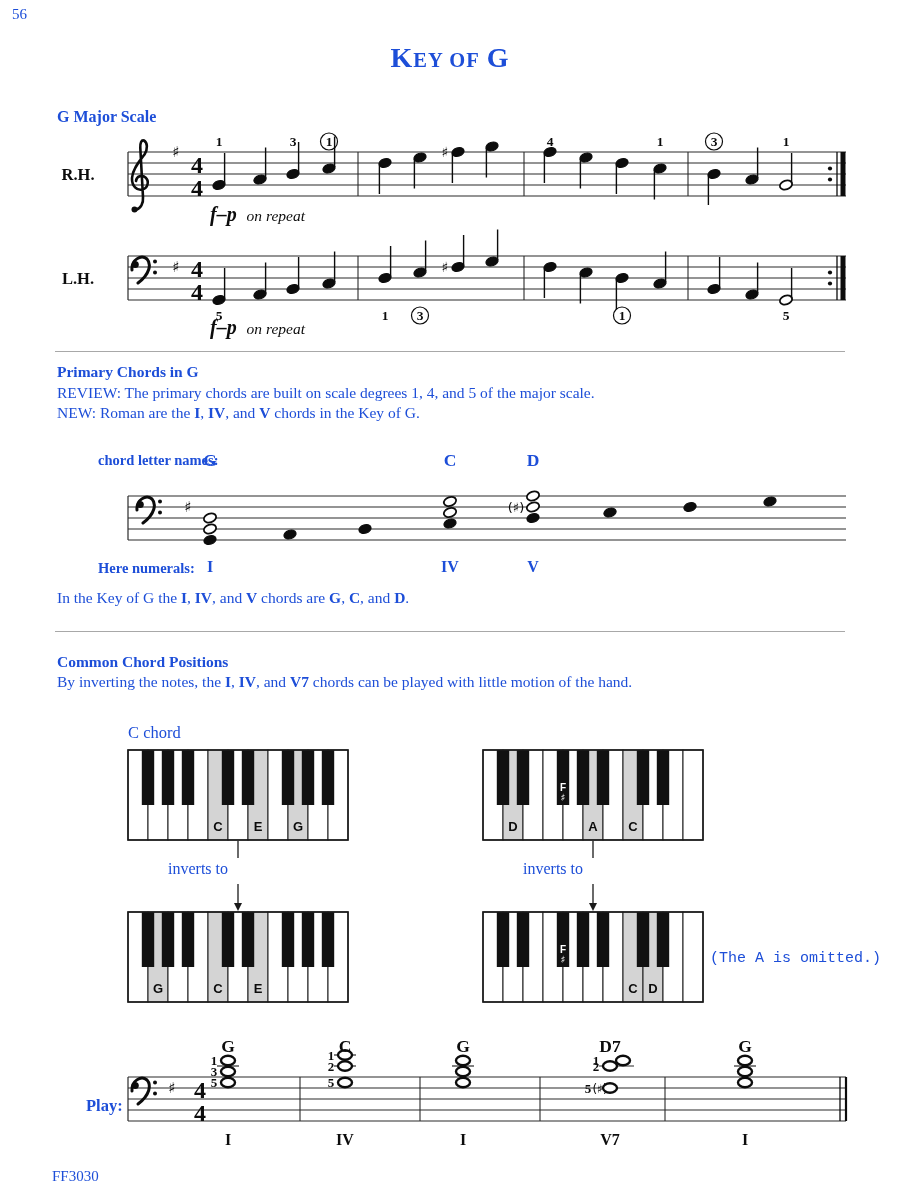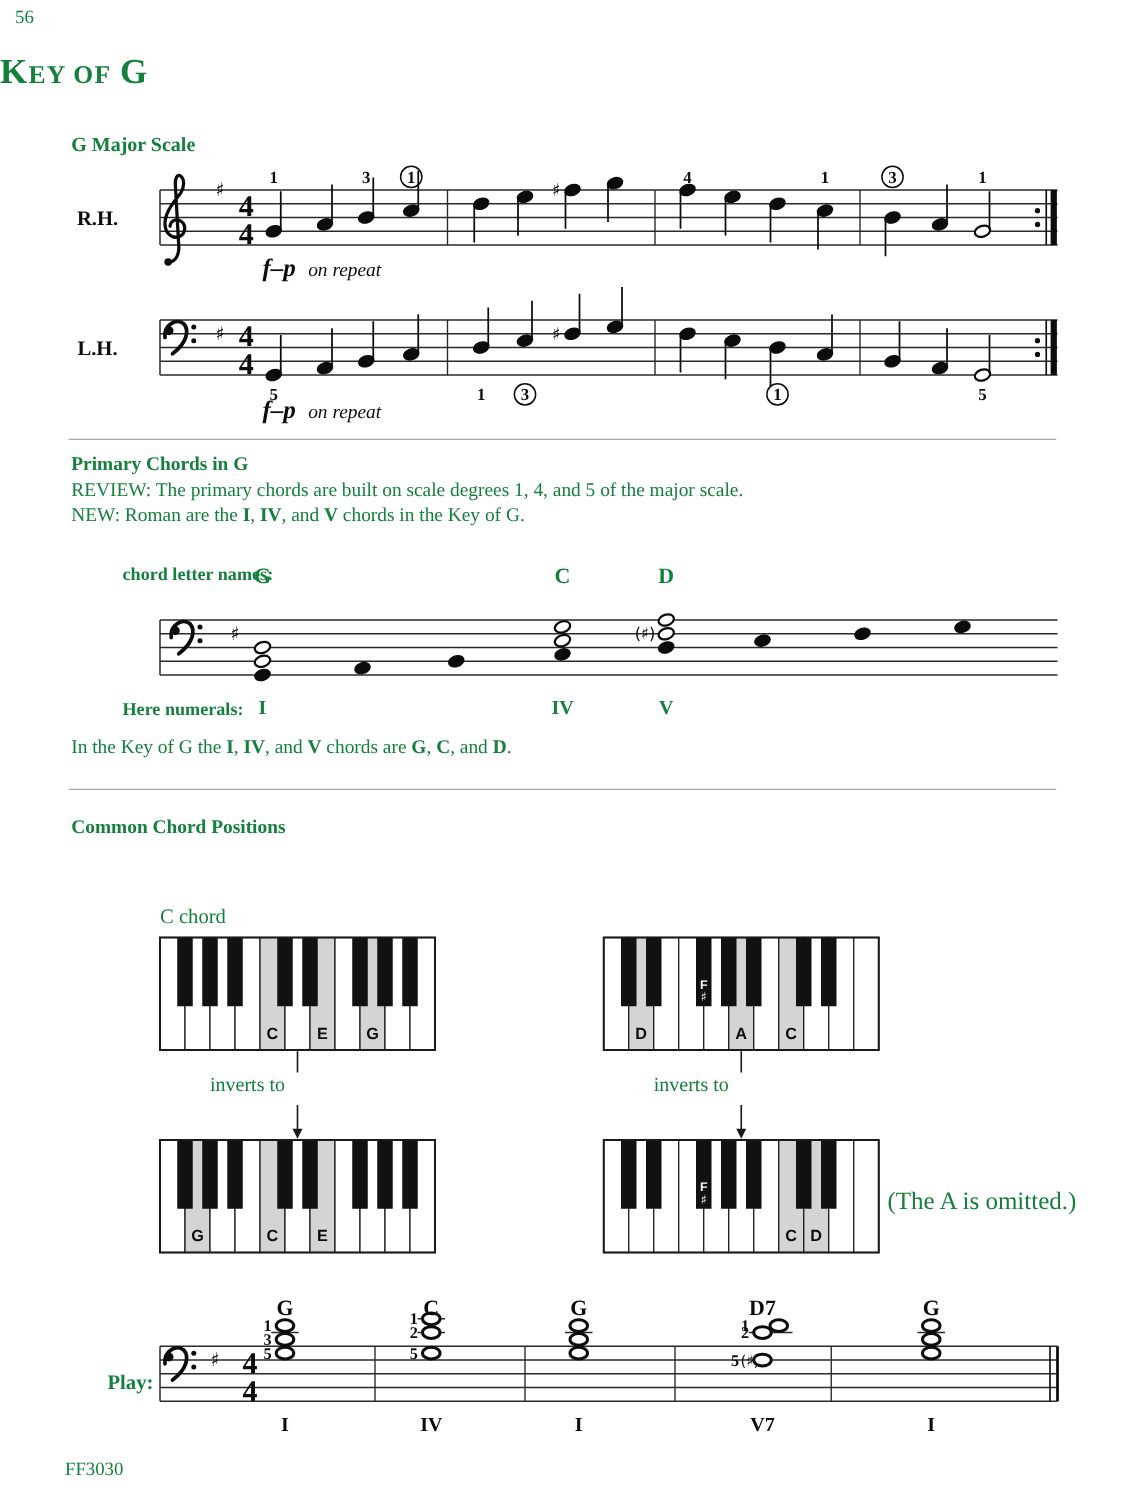--- a/index.html
+++ b/index.html
@@ -1,32 +1,32 @@
 <!DOCTYPE html>
 <html><head>
 <meta charset="utf-8">
 <style>
   html,body{margin:0;padding:0;background:#fff;}
   .page{position:relative;width:900px;height:1200px;background:#fff;overflow:hidden;
-        font-family:"Liberation Serif", serif;color:#15803d;}
+        font-family:"Liberation Serif", serif;color:#1d4ed8;}
   .abs{position:absolute;}
   #pgnum{left:12px;top:6px;font-size:15px;}
-  #title{left:0;top:42px;width:900px;font-weight:bold;letter-spacing:1px;}
+  #title{left:0;top:42px;width:900px;text-align:center;font-weight:bold;letter-spacing:1px;}
   #title .big{font-size:28px;}
   #title .sc{font-size:20.5px;}
   #title .gap{margin-left:7px;}
   .h2{left:57px;font-size:16px;font-weight:bold;}
   .para{left:57px;font-size:15.5px;white-space:nowrap;}
   .lblbold{font-size:14.5px;font-weight:bold;white-space:nowrap;margin-left:36px;}
   .hr{left:55px;width:790px;height:1px;background:#a8a8a8;}
   .letter{font-size:17.5px;font-weight:bold;transform:translateX(-50%);}
   .roman{font-size:16px;font-weight:bold;transform:translateX(-50%);}
   .kbtitle{width:220px;text-align:left;font-size:16.5px;}
   .inverts{width:140px;font-size:16px;}
-  #omitted{font-size:20px;}
+  #omitted{font-size:15px;font-family:Liberation Mono, monospace;}
   #playlbl{font-size:16.5px;font-weight:bold;}
   #ffcode{left:12px;top:1168px;font-size:15px;margin-left:40px;}
   svg{position:absolute;left:0;top:0;}
   b{font-weight:bold;}
 </style>
 </head>
 <body>
 
 <div class="page">
 
@@ -40,20 +40,21 @@
   <div class="abs h2" style="top:363px;font-size:15.5px">Primary Chords in G</div>
   <div class="abs para" style="top:384px"><span>REVIEW: The primary chords are built on scale degrees 1, 4, and 5 of the major scale.</span></div>
   <div class="abs para" style="top:404px"><span>NEW: Roman are the </span><b>I</b><span>, </span><b>IV</b><span>, and </span><b>V</b><span> chords in the Key of G.</span></div>
 
   <div class="abs lblbold" style="left:62px;top:452px">chord letter names:</div>
   <div class="abs lblbold" style="left:62px;top:560px">Here numerals:</div>
   <div class="abs para" style="top:589px"><span>In the Key of G the </span><b>I</b><span>, </span><b>IV</b><span>, and </span><b>V</b><span> chords are </span><b>G</b><span>, </span><b>C</b><span>, and </span><b>D</b><span>.</span></div>
 
   <div class="abs hr" style="top:631px"></div>
   <div class="abs h2" style="top:653px;font-size:15.5px">Common Chord Positions</div>
+  <div class="abs para" style="top:673px"><span>By inverting the notes, the </span><b>I</b><span>, </span><b>IV</b><span>, and </span><b>V7</b><span> chords can be played with little motion of the hand.</span></div>
 
   <div class="abs kbtitle" style="left:128px;top:723px">C chord</div>
 
   <div class="abs inverts" style="left:168px;top:860px">inverts to</div>
   <div class="abs inverts" style="left:523px;top:860px">inverts to</div>
 
   <div class="abs" id="omitted" style="left:710px;top:950px">(The A is omitted.)</div>
 
   <div class="abs" id="playlbl" style="left:86px;top:1096px">Play:</div>
 

